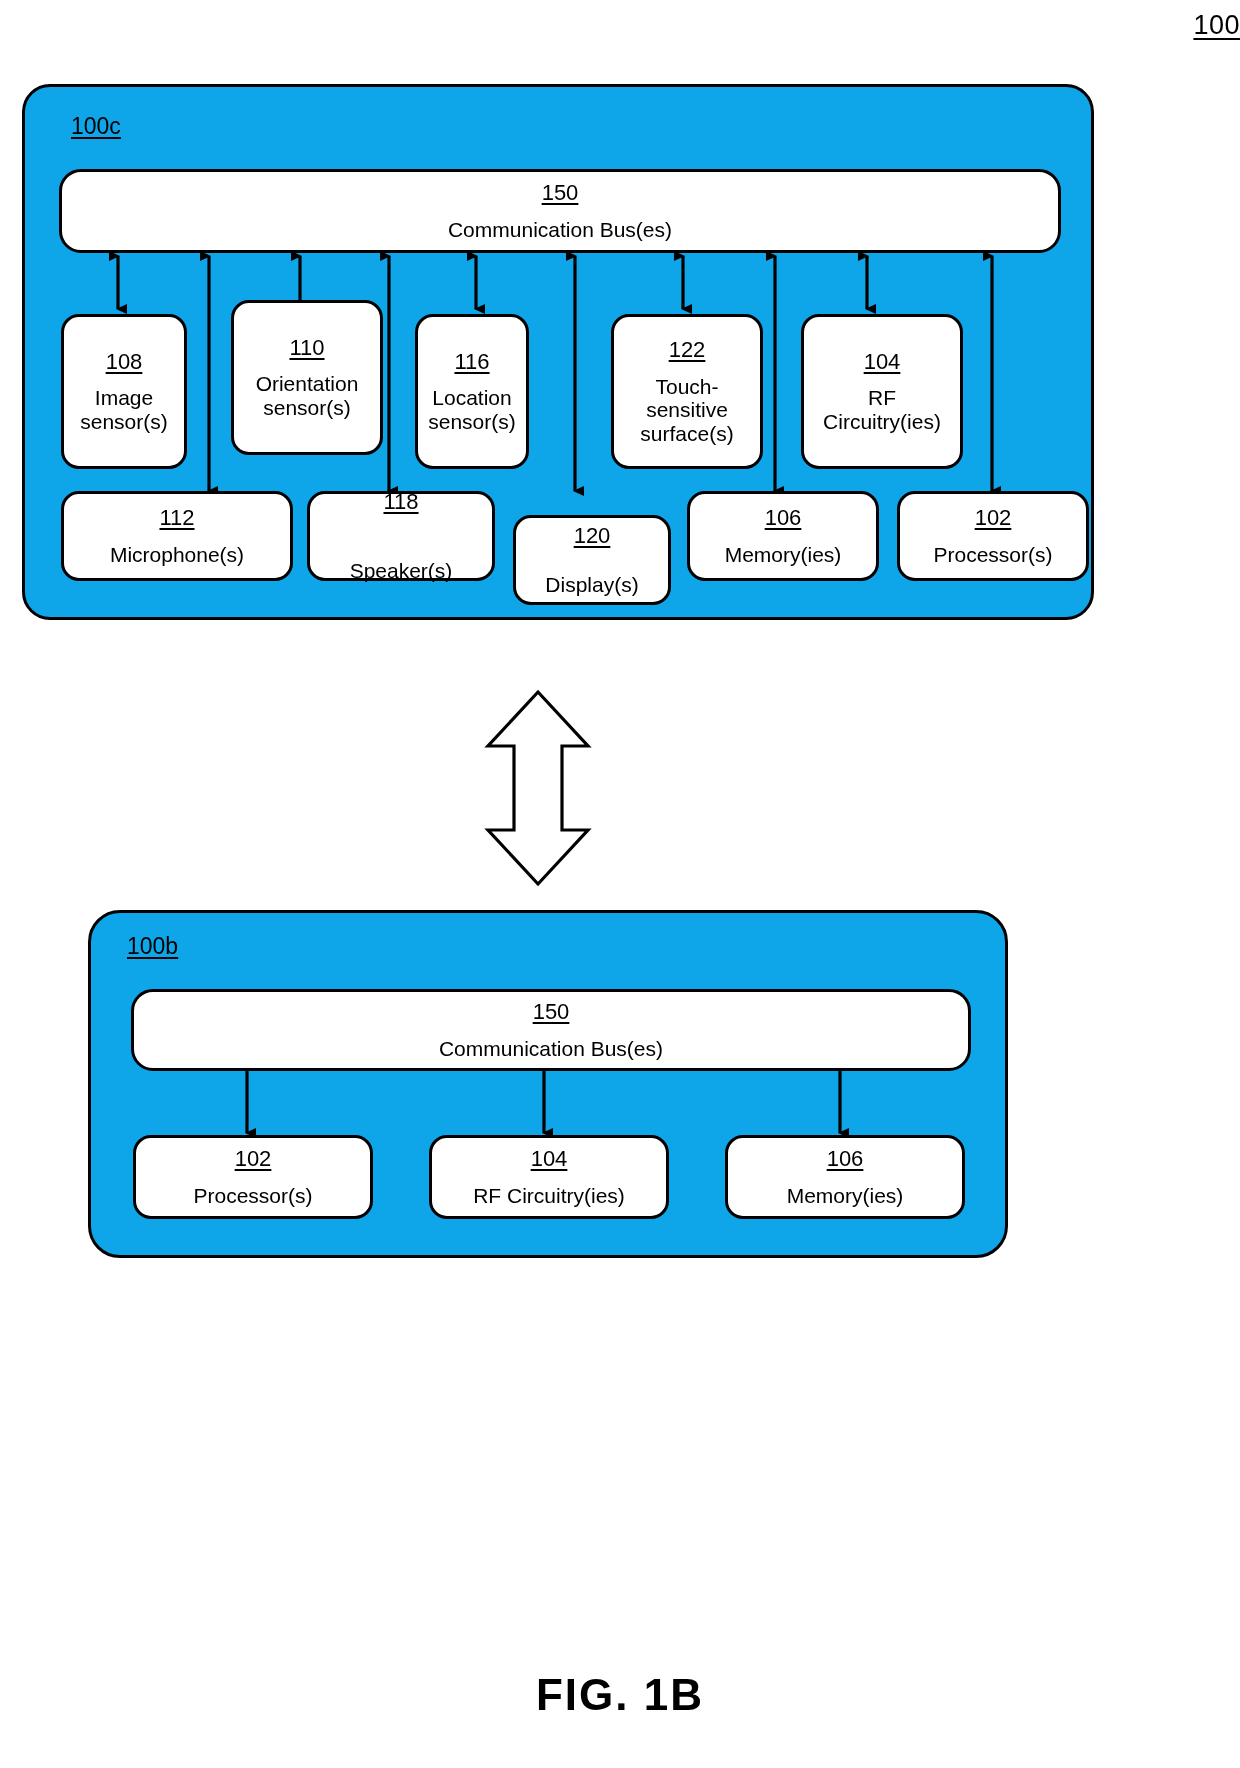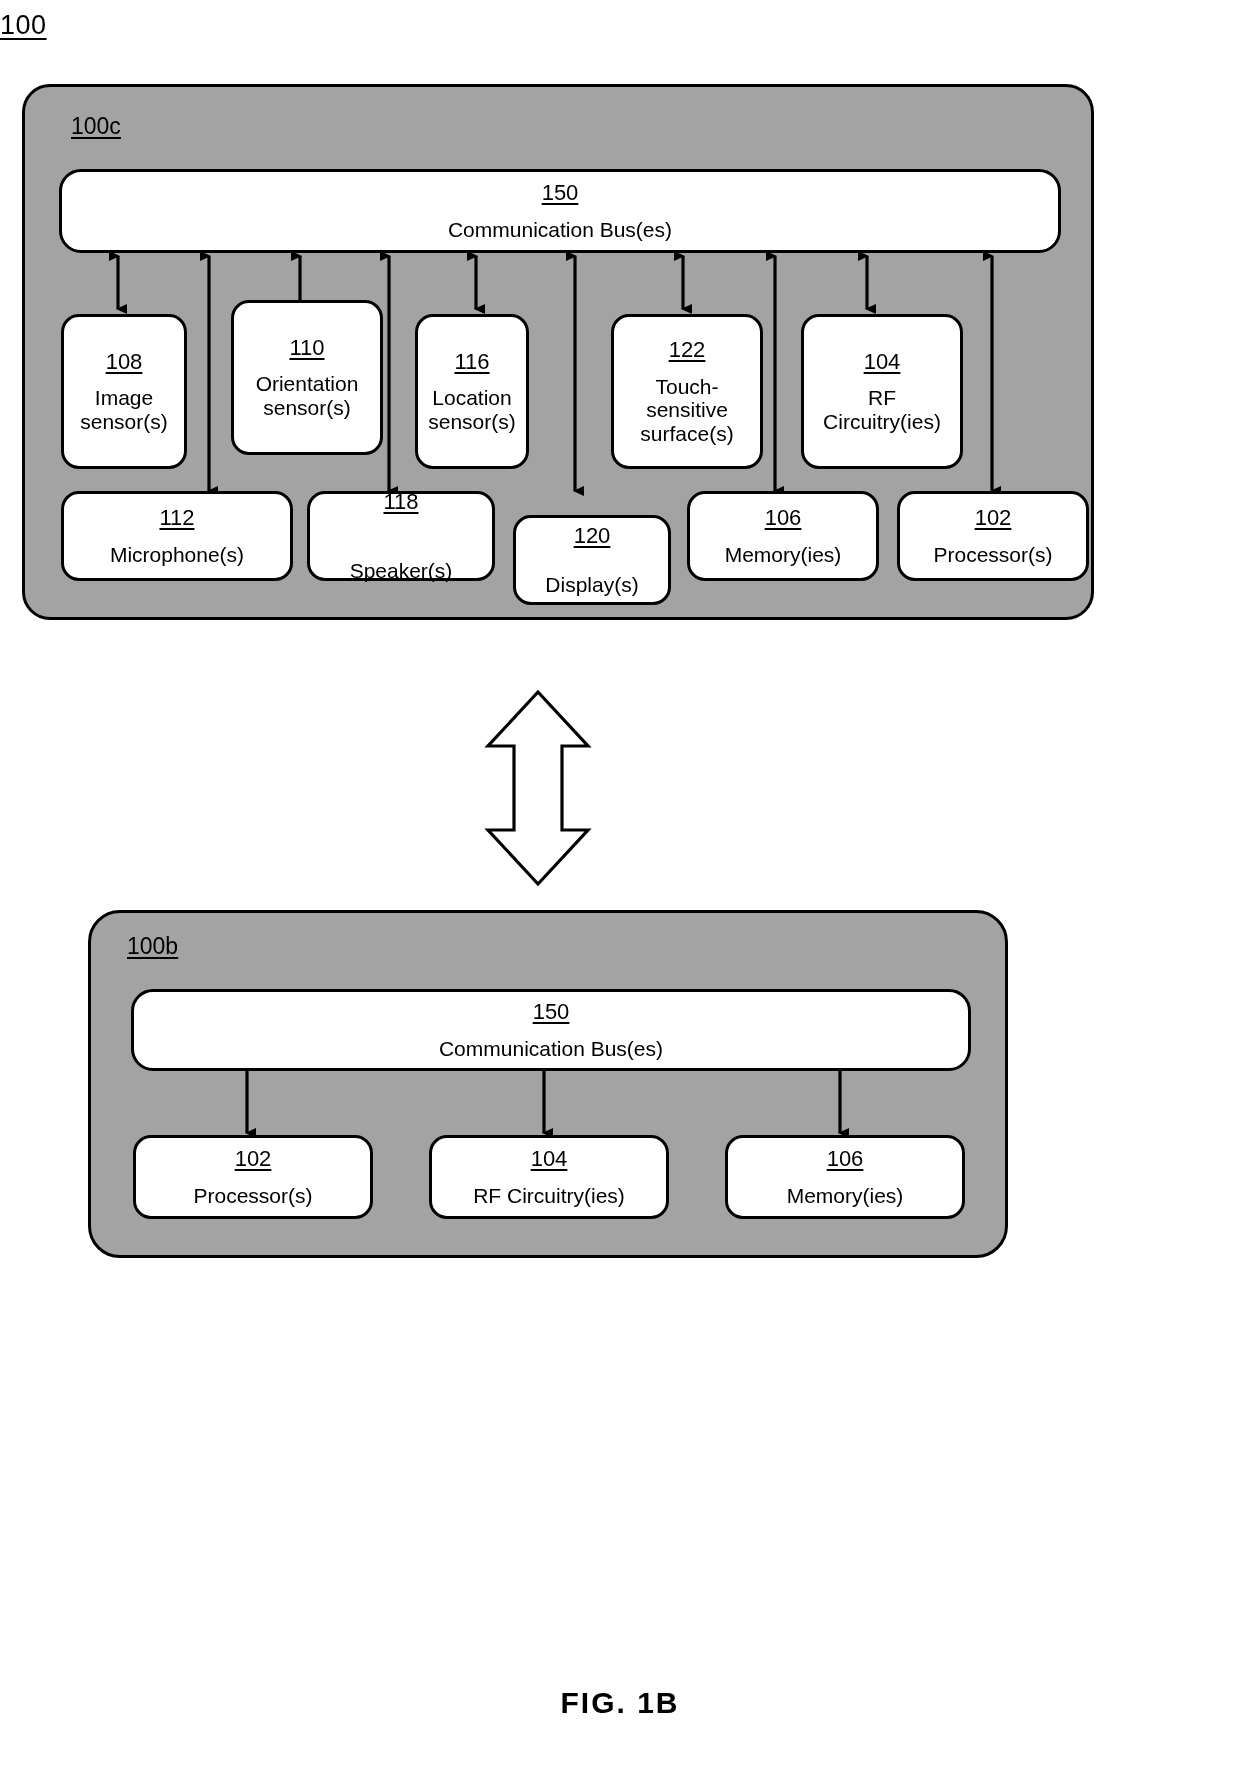--- a/index.html
+++ b/index.html
@@ -15,35 +15,35 @@
     color: #000000;
     overflow: hidden;
   }
 
   
   .fig-number-top {
     position: absolute;
     top: 10px;
     left: 0;
     width: 1240px;
-    text-align: left;
+    text-align: right;
     font-size: 27px;
     letter-spacing: 0.5px;
     text-decoration: underline;
     text-underline-offset: 4px;
     text-decoration-thickness: 2px;
   }
 
   
   .device-outer {
     position: absolute;
     border: 3px solid #000;
     border-radius: 28px;
     box-sizing: border-box;
-    background: #a3a3a3;
+    background: #0ea5e9;
   }
   #device-100c {
     left: 22px;
     top: 84px;
     width: 1072px;
     height: 536px;
   }
   #device-100b {
     left: 88px;
     top: 910px;
@@ -116,21 +116,21 @@
     z-index: 2;
   }
 
   
   .fig-caption {
     position: absolute;
     bottom: 48px;
     left: 0;
     width: 1240px;
     text-align: center;
-    font-size: 30px;
+    font-size: 44px;
     font-weight: bold;
     letter-spacing: 2px;
   }
 </style>
 </head>
 <body>
 
 <div class="fig-number-top">100</div>
 
 <svg class="arrow-layer" viewBox="0 0 1240 1768" width="1240" height="1768">

